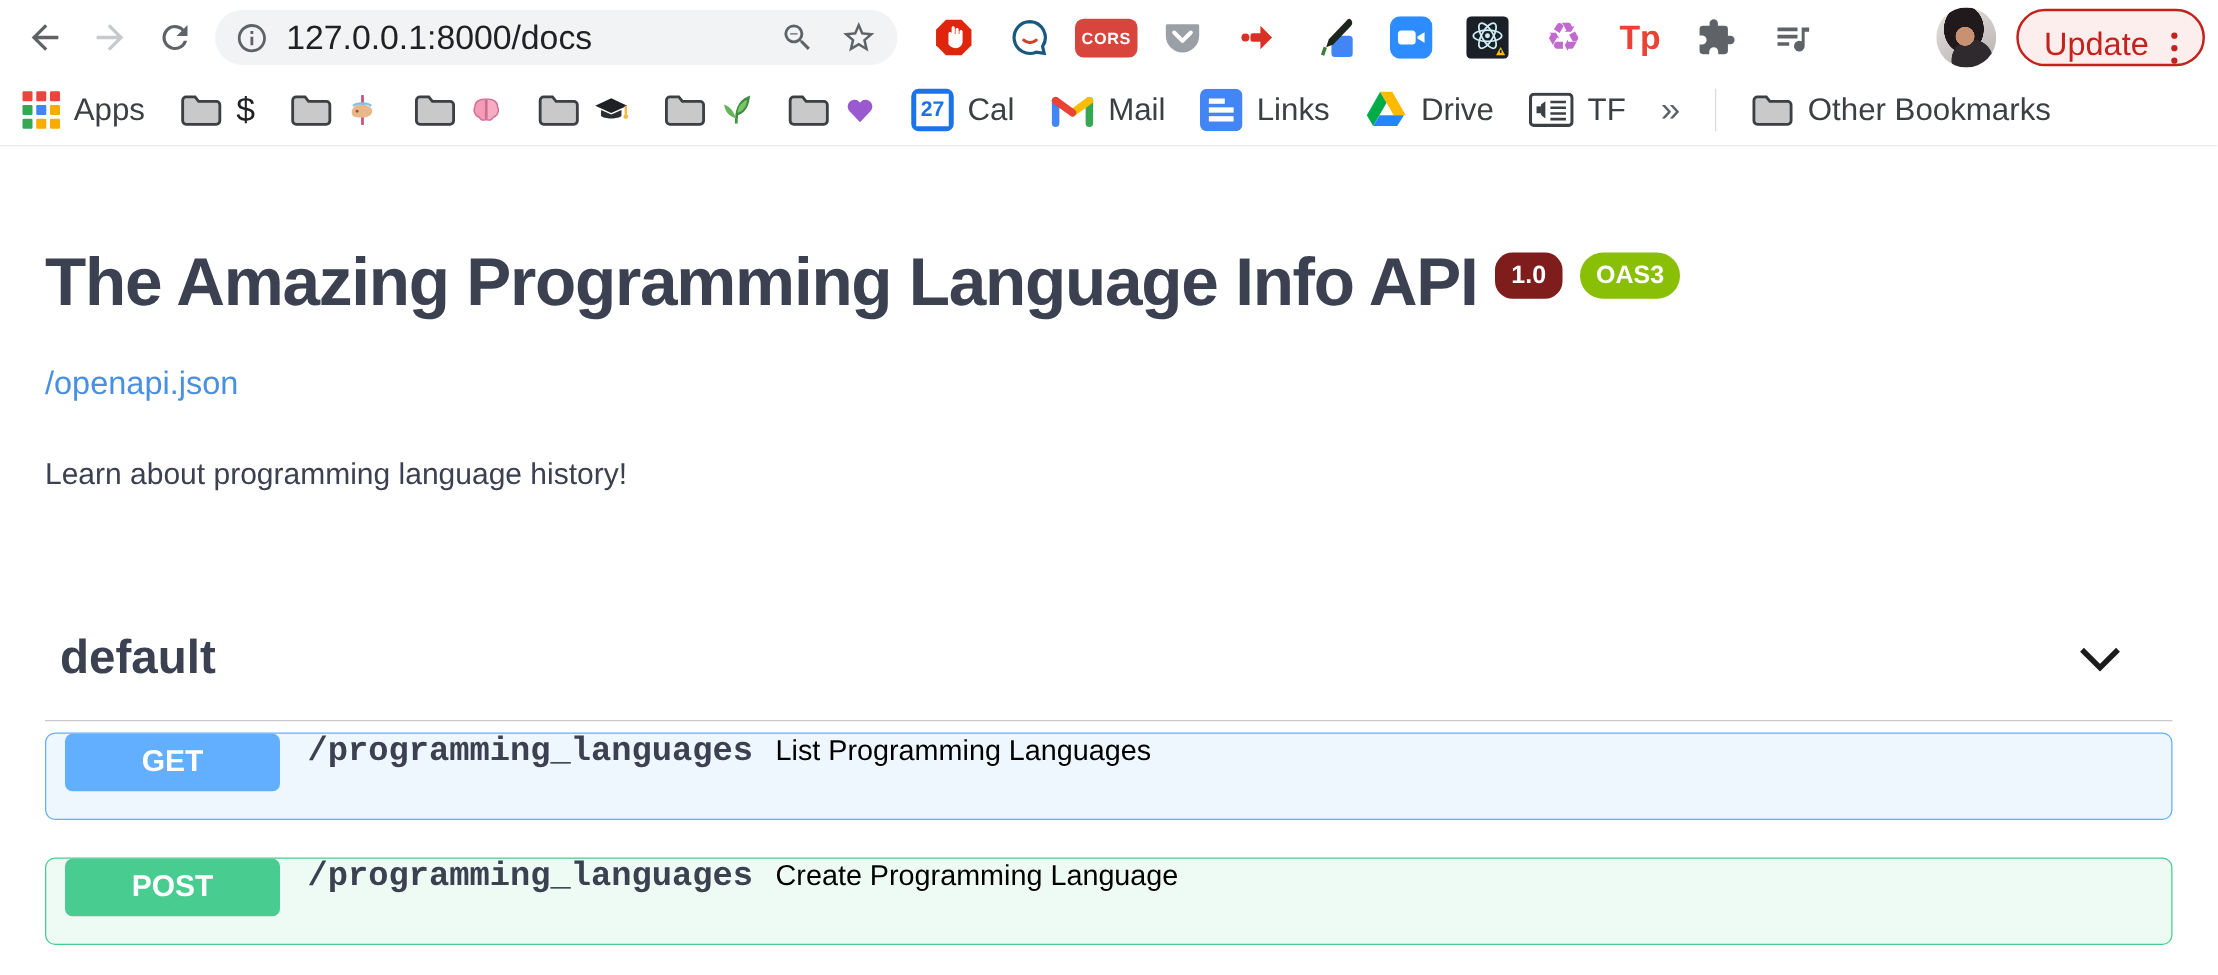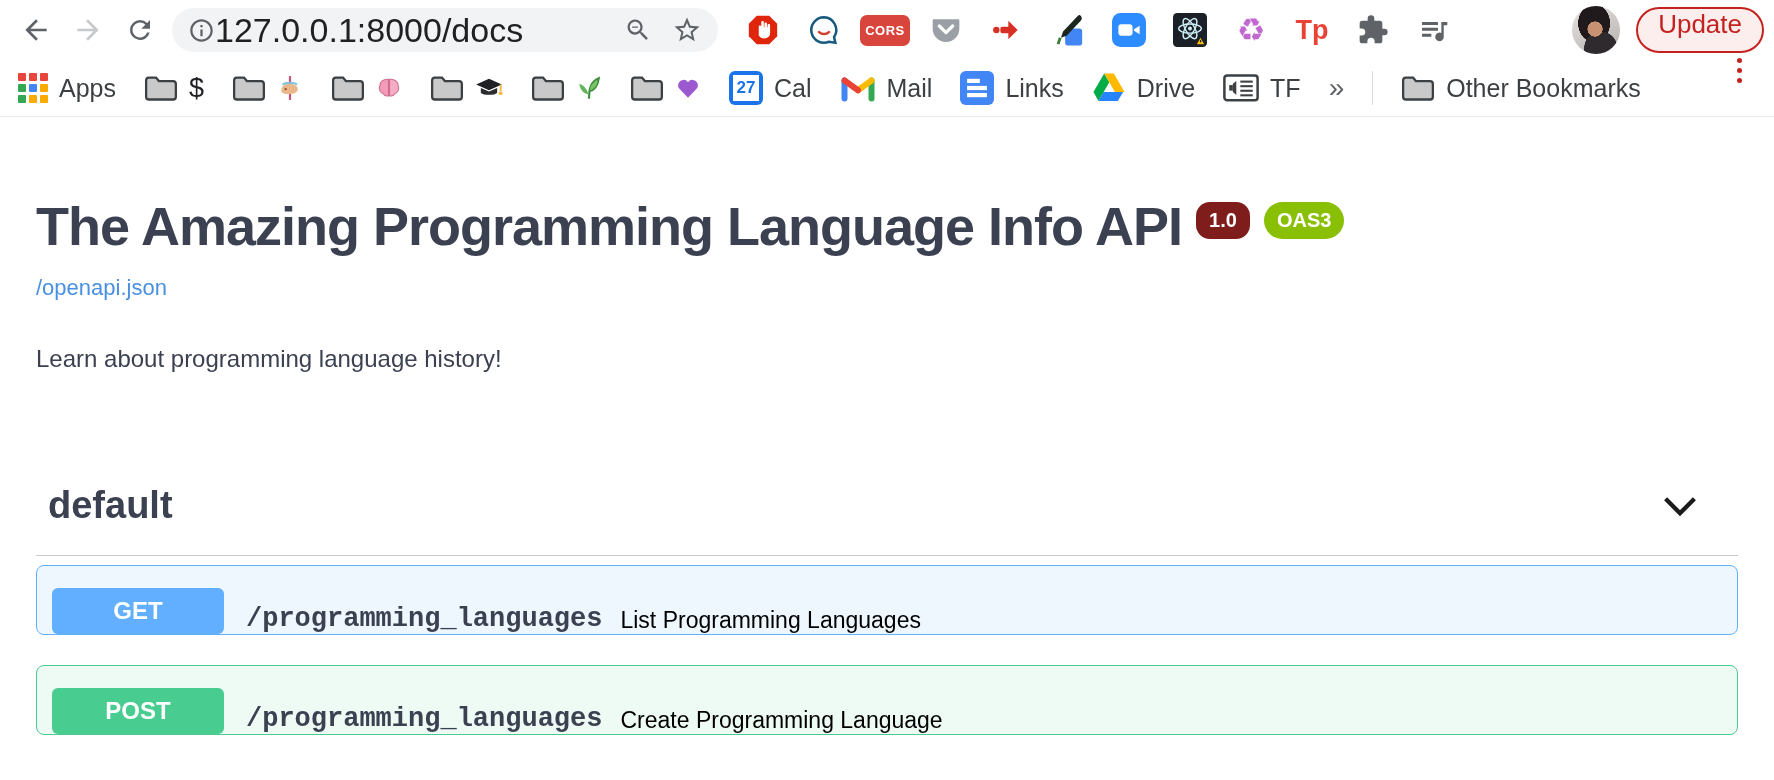--- a/index.html
+++ b/index.html
@@ -7,39 +7,39 @@
   body {
     width:1774px; height:780px; overflow:hidden; background:#fff;
     font-family:"Liberation Sans", sans-serif; color:#202124;
   }
   
   .toolbar { height:60px; display:flex; align-items:center; padding-left:10px; background:#fff; }
   .navbtn { width:52px; height:52px; border:none; background:none; padding:0;
             display:flex; align-items:center; justify-content:center; cursor:pointer; }
   .omnibox { margin-left:6px; width:546px; height:44px; border-radius:22px; background:#f1f3f4;
              display:flex; align-items:center; padding:0 16px; }
-  .omnibox .url { font-size:34px; color:#202124; flex:1; white-space:nowrap; }
+  .omnibox .url { margin-left:14px; font-size:27px; color:#202124; flex:1; white-space:nowrap; }
   .omni-right { display:flex; align-items:center; gap:20px; }
   .extensions { display:flex; align-items:center; margin-left:22px; gap:15px; }
   .ext { width:46px; height:46px; border:none; background:none; padding:0;
          display:flex; align-items:center; justify-content:center; cursor:pointer; }
   .cors-chip { background:#d8453c; color:#fff; font-weight:bold; font-size:13px;
                padding:8px 5px; border-radius:7px; letter-spacing:.5px; }
   .tp-text { color:#ea4335; font-weight:bold; font-size:27px; }
   .recycle-glyph { color:#c169cf; font-size:32px; line-height:1; }
   .avatar { width:48px; height:48px; border-radius:50%; margin-left:auto; cursor:pointer;
     background:
       radial-gradient(circle at 48% 48%, #c89272 0 21%, rgba(0,0,0,0) 22%),
       radial-gradient(circle at 60% 88%, #2e2a2e 0 32%, rgba(0,0,0,0) 33%),
       radial-gradient(ellipse at 46% 36%, #201a1d 0 43%, rgba(0,0,0,0) 44%),
       linear-gradient(150deg,#e8e4e1,#b4afac);
   }
   .update-pill { margin:0 10px 0 16px; height:46px; border-radius:23px; cursor:pointer;
     border:2.5px solid #c5221f; background:#fceeed; color:#c5221f; font-size:26px;
-    display:flex; align-items:flex-end; gap:18px; padding:0 20px; font-family:inherit;flex-direction:column; }
+    display:flex; align-items:flex-end; gap:18px; padding:0 20px; font-family:inherit; }
   .dots { display:flex; flex-direction:column; gap:5px; }
   .dots i { width:5px; height:5px; border-radius:50%; background:#c5221f; }
   
   .bookmarks { height:57px; display:flex; align-items:center; padding:0 18px; gap:28px;
                border-bottom:1px solid #e8eaed; font-size:25px; color:#3c4043; }
   .bm { display:flex; align-items:center; gap:11px; cursor:pointer; white-space:nowrap; }
   .apps-grid { display:grid; grid-template-columns:repeat(3,8px); grid-gap:3px; }
   .apps-grid i { width:8px; height:8px; border-radius:1px; }
   .ag1{background:#e8453c}.ag2{background:#e8453c}.ag3{background:#e8453c}
   .ag4{background:#34a853}.ag5{background:#4285f4}.ag6{background:#f9ab00}
@@ -52,28 +52,28 @@
   .bm-sep { width:1px; height:34px; background:#dadce0; }
   .overflow-chevron { font-size:28px; color:#5f6368; cursor:pointer; }
   
   .content { padding:0 36px; }
   .title-row { margin-top:80px; display:flex; align-items:flex-start; gap:14px; }
   .title-row h1 { margin:0; font-size:54px; line-height:1.08; font-weight:700;
                   color:#3b4151; letter-spacing:-1px; }
   .badge { margin-top:5px; color:#fff; font-size:20px; padding:7px 13px; white-space:nowrap; }
   .badge.ver { background:#7f1d1d; font-weight:600; border-radius:14px; }
   .badge.oas { background:#89bf04; font-weight:700; border-radius:20px; }
-  .spec-link { display:inline-block; margin-top:20px; font-size:22px; color:#4990e2;
+  .spec-link { display:inline-block; margin-top:36px; font-size:26px; color:#4990e2;
                text-decoration:none; cursor:pointer; }
   .desc { margin:44px 0 0; font-size:24px; color:#3b4151; }
   .tag-section { margin-top:111px; display:flex; align-items:center; justify-content:space-between;
                  border-bottom:1px solid rgba(59,65,81,.28); padding:0 40px 28px 12px; }
   .tag-section h3 { margin:0; font-size:38px; font-weight:700; color:#3b4151; }
   .chev { border:none; background:none; padding:0; cursor:pointer; display:flex; }
-  .opblock { margin-top:9px; height:70px; border-radius:8px; display:flex; align-items:flex-end;
+  .opblock { margin-top:9px; height:70px; border-radius:8px; display:flex; align-items:flex-start;
              padding:0 15px; }
   .row-get  { border:1.5px solid #61affe; background:#eef6fe; }
   .row-post { margin-top:30px; border:1.5px solid #49cc90; background:#eefaf4; }
   .method { width:172px; height:46px; border-radius:6px; color:#fff; font-weight:700;
             font-size:24px; display:flex; align-items:center; justify-content:center; }
   .method-get { background:#61affe; }
   .method-post { background:#49cc90; }
   .path { margin-left:22px; font-family:"Liberation Mono","DejaVu Sans Mono",monospace;
           font-weight:700; font-size:27px; color:#3b4151; }
   .summary { margin-left:18px; font-size:23px; color:#000000; }

